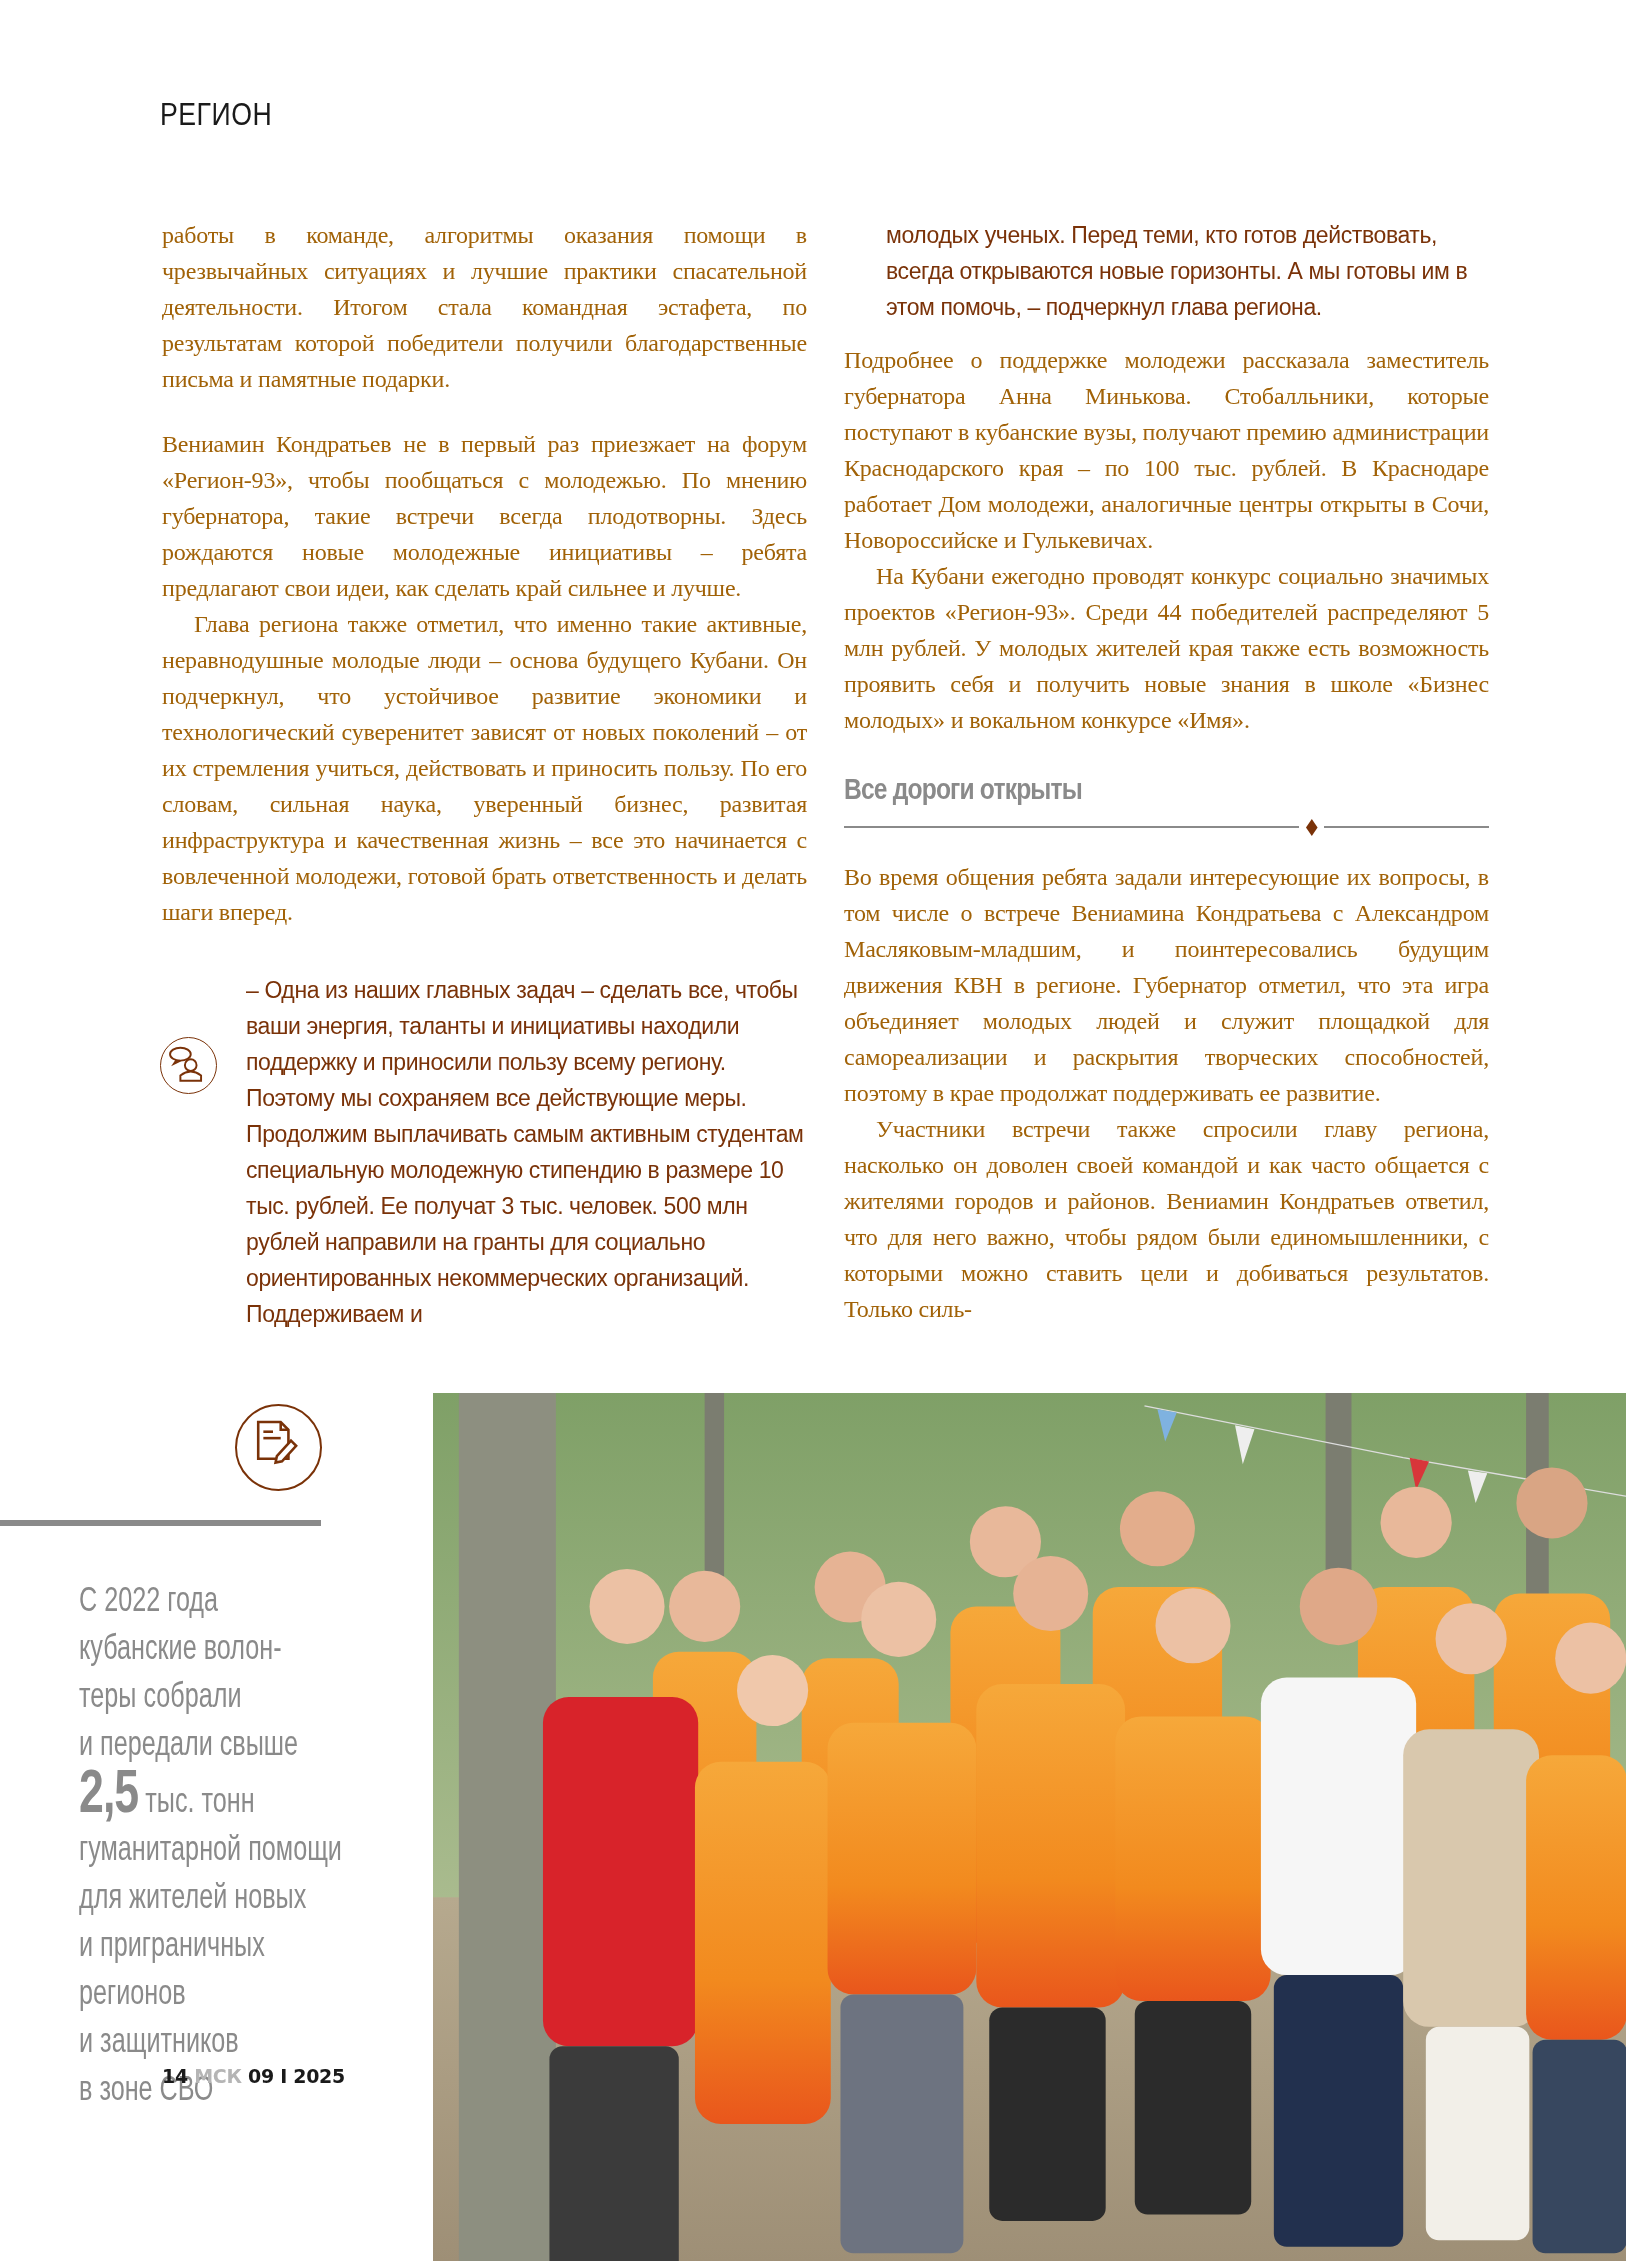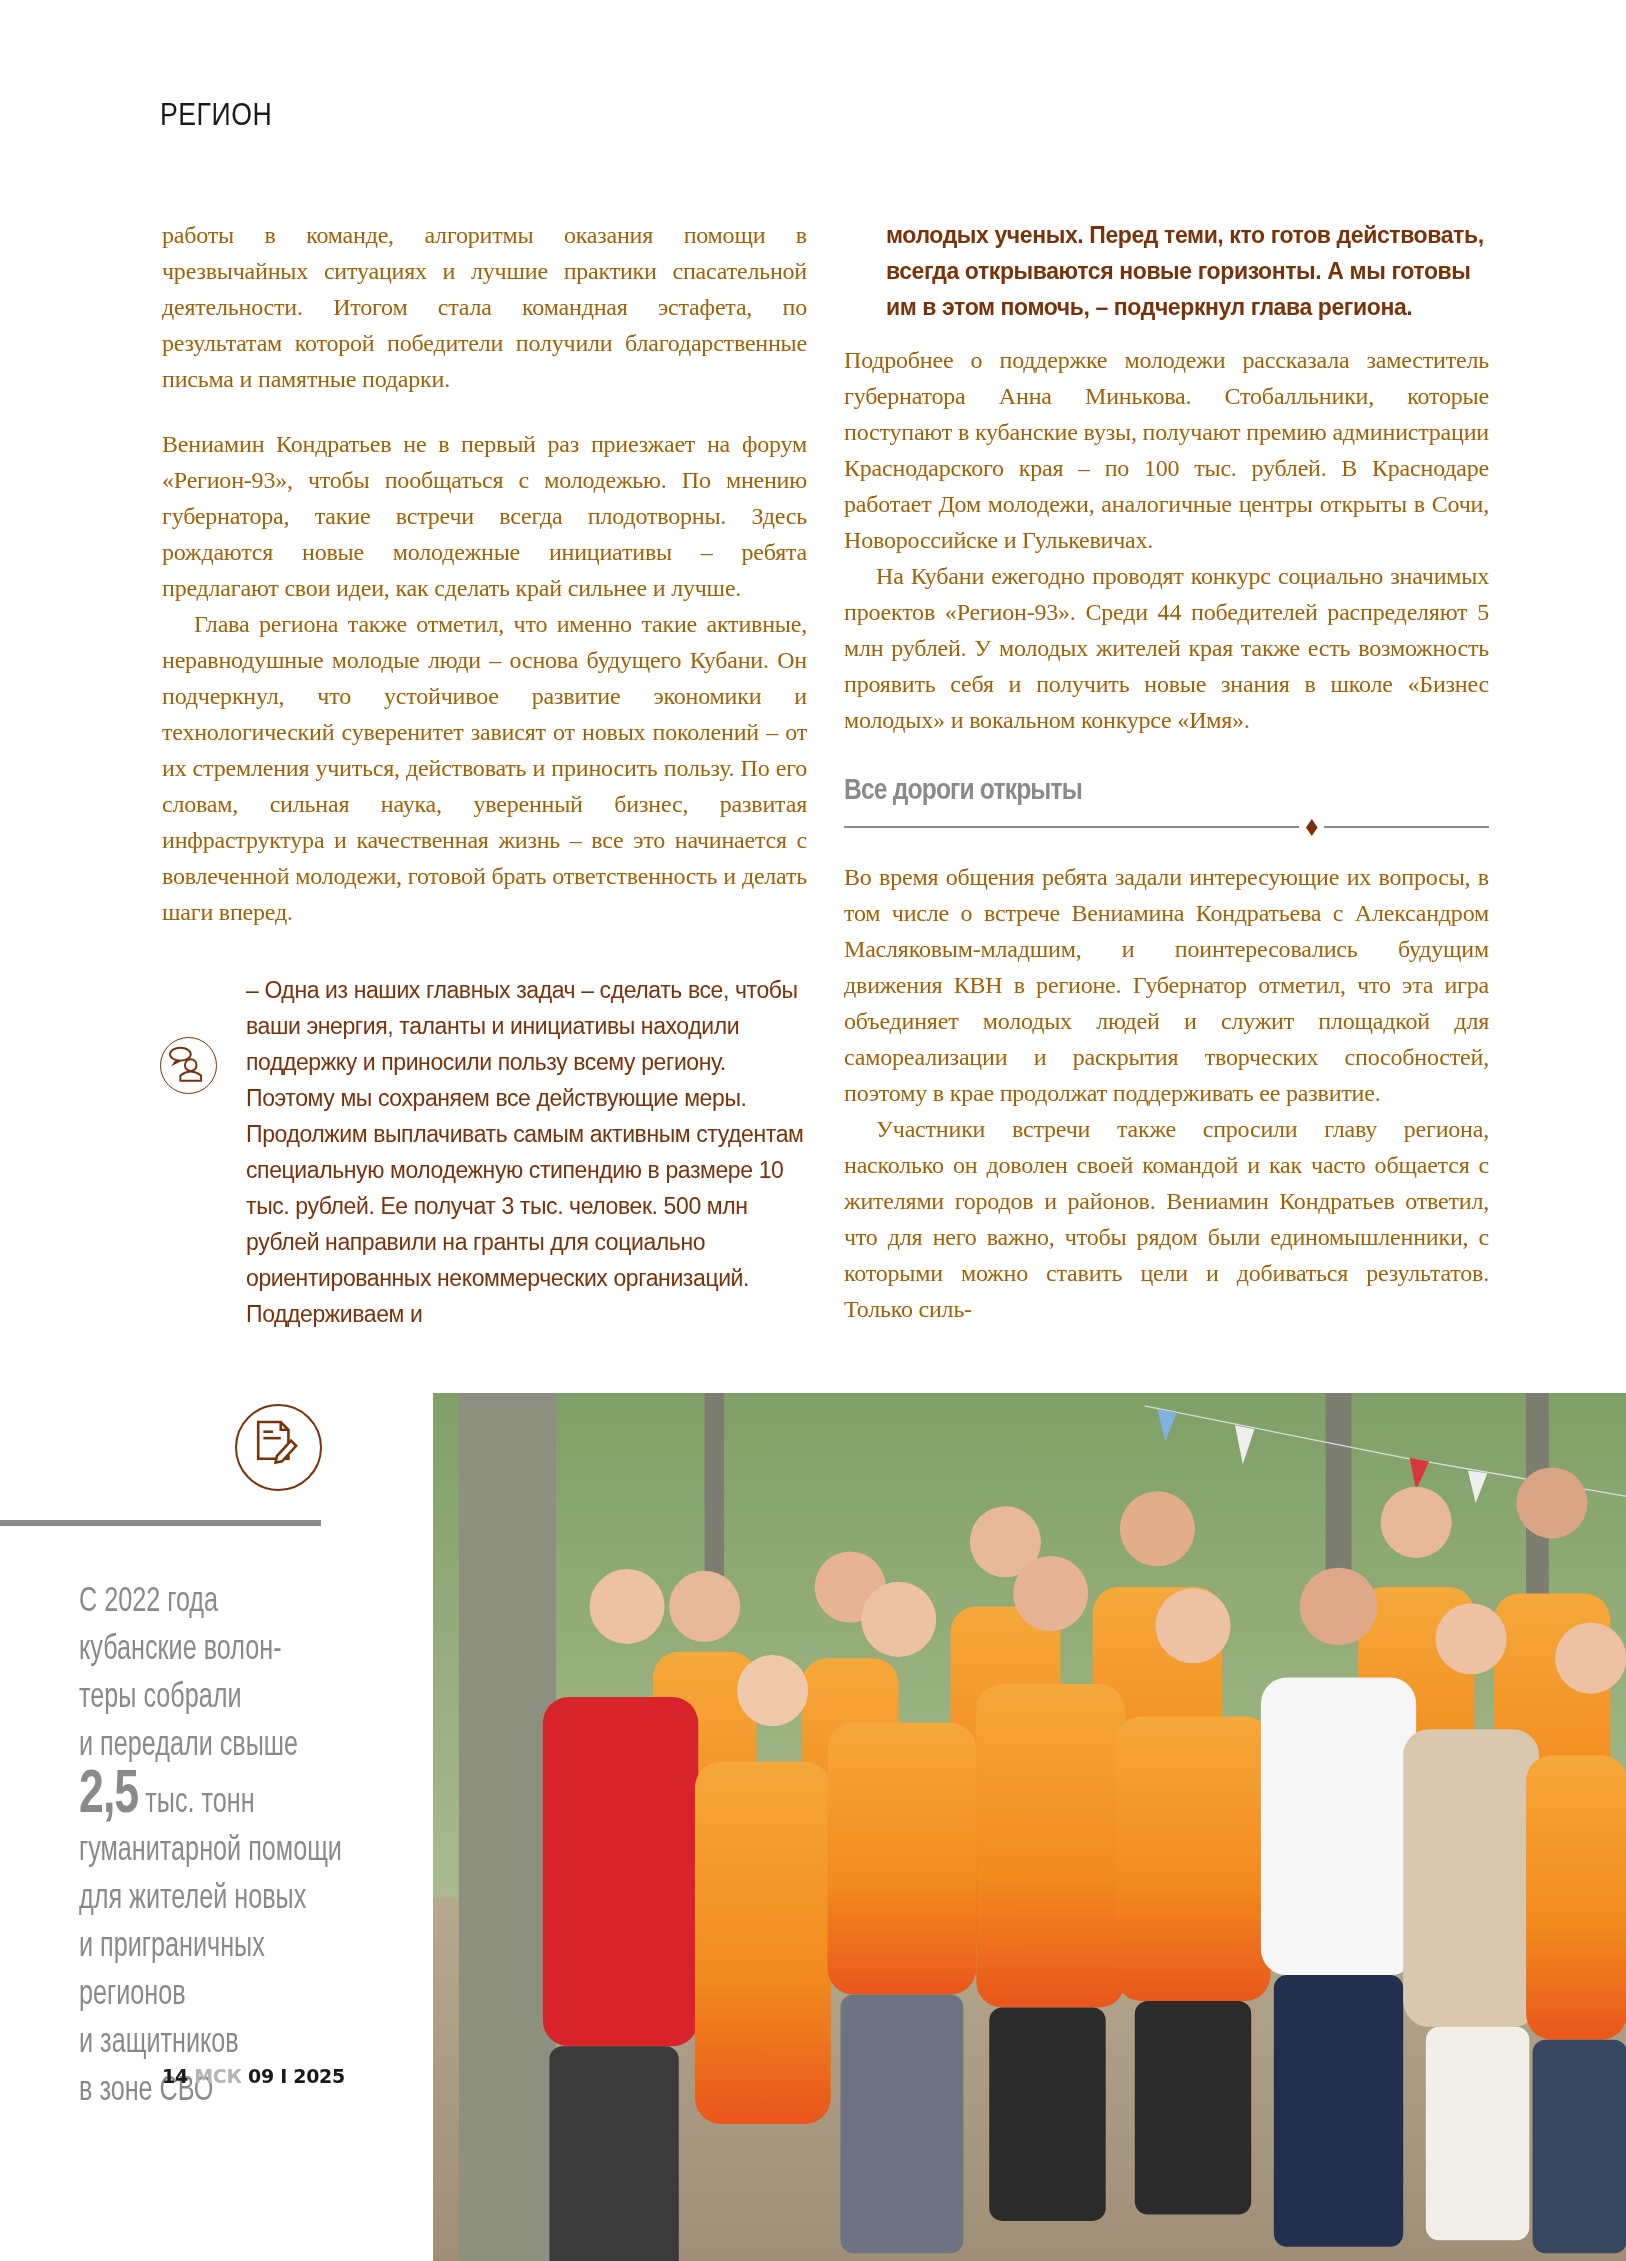--- a/index.html
+++ b/index.html
@@ -93,21 +93,21 @@
 <div class="quote-icon">
   <svg width="53" height="53" viewBox="0 0 82 82">
     <ellipse cx="30" cy="25" rx="16" ry="10" fill="none" stroke="#7a3208" stroke-width="3"></ellipse>
     <path d="M24 34 L20 40 L30 35" fill="none" stroke="#7a3208" stroke-width="3"></path>
     <circle cx="46" cy="42" r="9" fill="none" stroke="#7a3208" stroke-width="3"></circle>
     <path d="M30 66 L30 58 Q46 46 62 58 L62 66 Z" fill="none" stroke="#7a3208" stroke-width="3"></path>
   </svg>
 </div>
 
 <div class="col col-right" style="top:217px;">
-  <div class="quote-text" style="margin-left:42px; width:603px;font-weight:bold;">
+  <div class="quote-text" style="margin-left:42px; width:603px;">
     <p>молодых ученых. Перед теми, кто готов действовать, всегда открываются новые горизонты. А мы готовы им в этом помочь, – подчеркнул глава региона.</p>
   </div>
 
   <div class="body-text" style="margin-top:17px;">
     <p>Подробнее о поддержке молодежи рассказала заместитель губернатора Анна Минькова. Стобалльники, которые поступают в кубанские вузы, получают премию администрации Краснодарского края – по 100 тыс. рублей. В Краснодаре работает Дом молодежи, аналогичные центры открыты в Сочи, Новороссийске и Гулькевичах.</p>
     <p class="indent">На Кубани ежегодно проводят конкурс социально значимых проектов «Регион-93». Среди 44 победителей распределяют 5 млн рублей. У молодых жителей края также есть возможность проявить себя и получить новые знания в школе «Бизнес молодых» и вокальном конкурсе «Имя».</p>
   </div>
 
   <div style="margin-top:34px;">
     <div class="section-head">Все дороги открыты</div>

